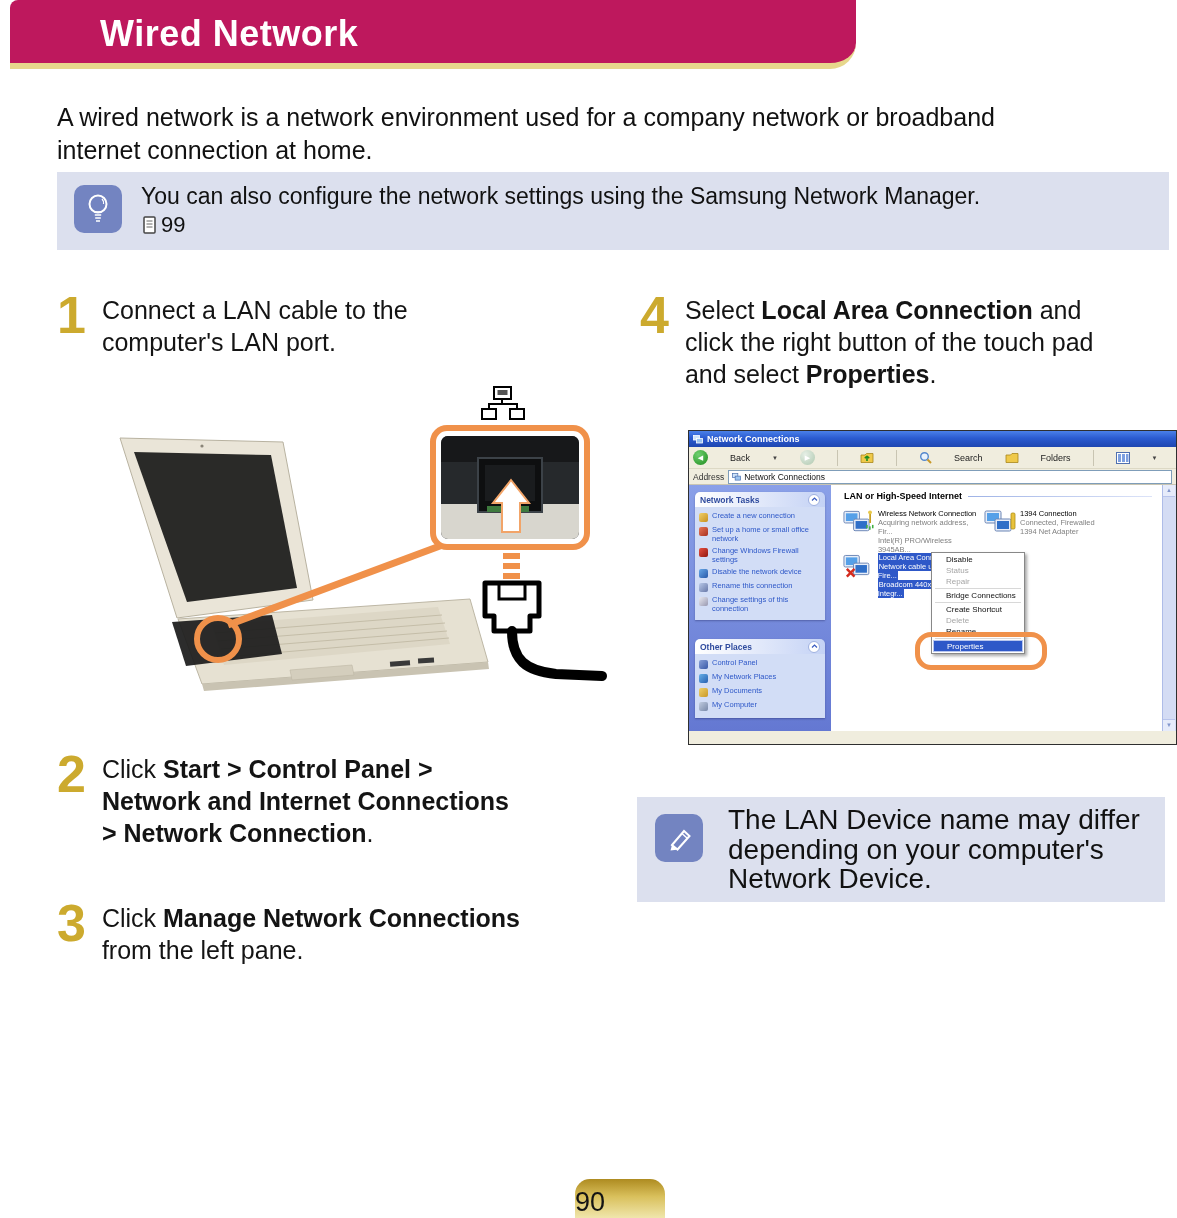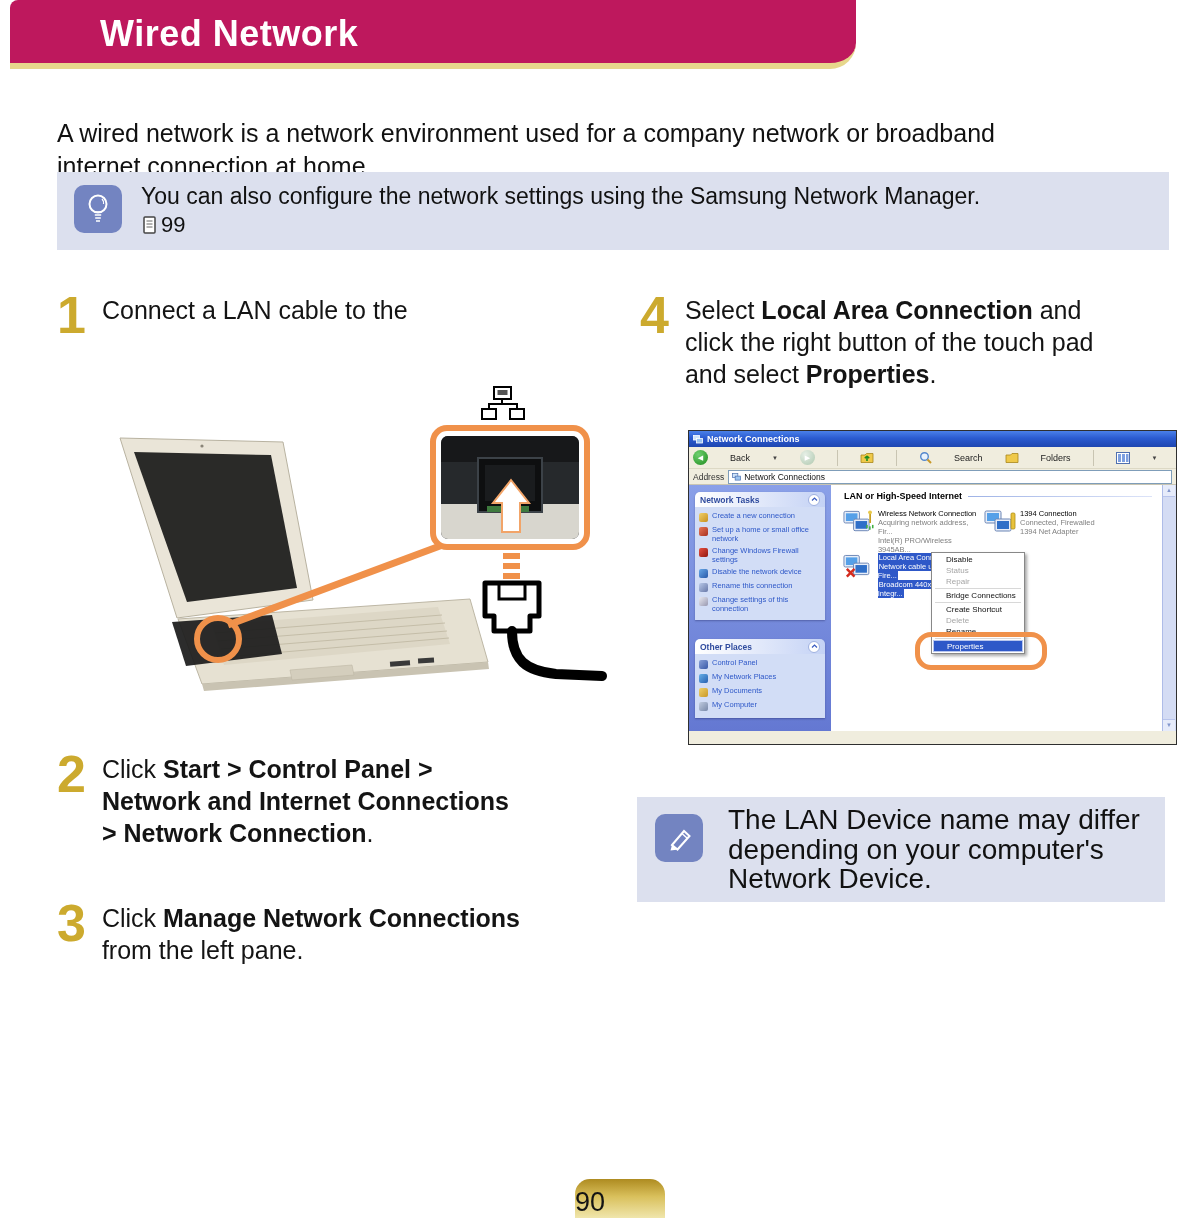--- a/index.html
+++ b/index.html
@@ -11,21 +11,21 @@
   .title-bar{
     position:absolute;left:10px;top:0;width:846px;height:63px;
     background:#be185d;border-bottom:6px solid #E7D78C;
     border-radius:8px 0 26px 0;
   }
   .title-bar h1{
     margin:0;padding:14px 0 0 90px;font-size:36px;line-height:40px;
     color:#ffffff;font-weight:bold;letter-spacing:.5px;
   }
   .intro{
-    position:absolute;left:57px;top:92px;width:1108px;
+    position:absolute;left:57px;top:76px;width:1108px;
     font-size:25px;line-height:33px;color:#111;
   }
   
   .infobox{position:absolute;background:#DCE0EE;}
   #tipbox{left:57px;top:172px;width:1112px;height:78px;}
   #notebox{left:637px;top:797px;width:528px;height:105px;}
   .blue-ic{
     position:absolute;width:48px;height:48px;background:#7384C1;
     border-radius:10px;display:flex;align-items:center;justify-content:center;
   }
@@ -179,20 +179,21 @@
       <path d="M3.5 5 h6 M3.5 8 h6 M3.5 11 h6" stroke="#666" stroke-width="1"></path>
     </svg>
     <span>99</span>
   </div>
 </div>
 
 <div class="step" id="step1">
   <div class="step-num">1</div>
   <div class="step-body" style="width:360px">
     <span>Connect a LAN cable to the</span><br>
+    <span>computer's LAN port.</span>
   </div>
 </div>
 
 <div class="step" id="step4">
   <div class="step-num">4</div>
   <div class="step-body" style="width:475px">
     <span>Select </span><span class="b">Local Area Connection</span><span> and</span><br>
     <span>click the right button of the touch pad</span><br>
     <span>and select </span><span class="b">Properties</span><span>.</span>
   </div>

